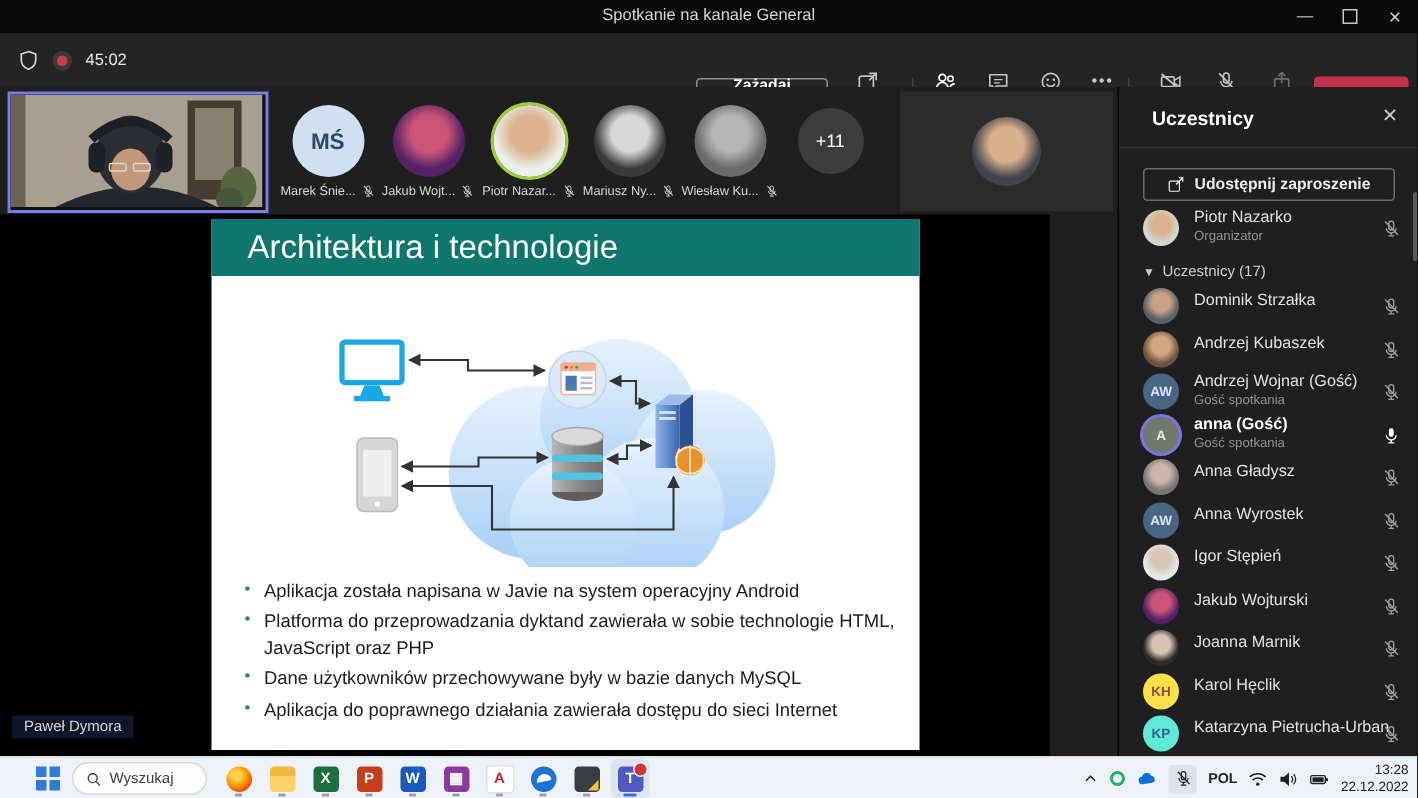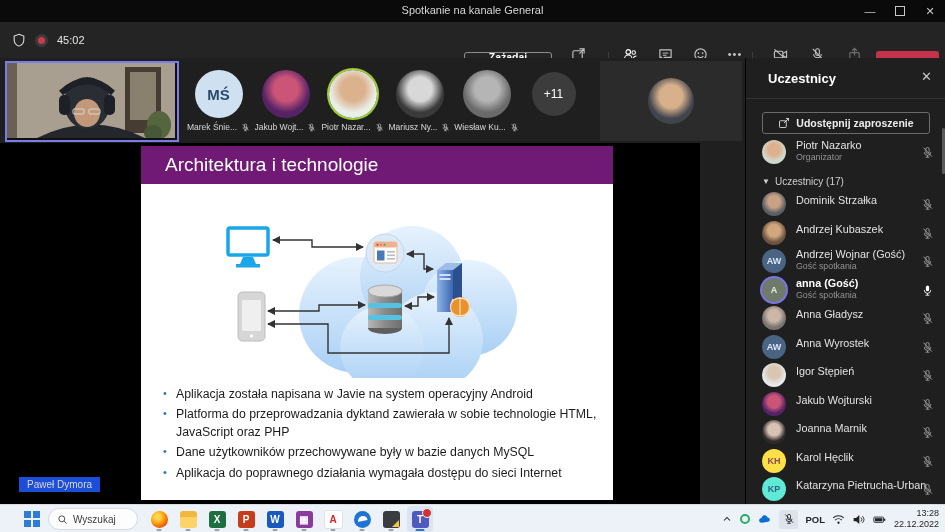--- a/index.html
+++ b/index.html
@@ -46,25 +46,25 @@
   .t-lab{position:absolute;left:0;right:0;top:64px;display:flex;align-items:center;justify-content:center;gap:4px;color:#d8d8d8;font-size:8.5px;white-space:nowrap;}
   .t-of{position:absolute;left:50%;top:14px;transform:translateX(-50%);width:44px;height:44px;border-radius:50%;background:#3c3c3c;
         color:#fff;font-size:12px;display:flex;align-items:center;justify-content:center;}
   .spot{position:absolute;left:600px;top:3px;width:142px;height:80px;background:#2b2b2b;display:flex;align-items:center;justify-content:center;}
   .spot .t-av{position:static;transform:none;width:46px;height:46px;}
 
   
   .stage{position:absolute;left:0;top:143px;width:745px;height:361px;background:#1f1f1f;}
   .screen{position:absolute;left:0;top:0;width:700px;height:361px;background:#000;}
   .slide{position:absolute;left:141px;top:3px;width:472px;height:354px;background:#fff;}
-  .slide-title{height:38px;background:#701a75;color:#fff;font-size:19px;display:flex;align-items:center;padding-left:24px;}
+  .slide-title{height:38px;background:#0f766e;color:#fff;font-size:22px;display:flex;align-items:center;padding-left:24px;}
   .bullets{position:absolute;left:22px;top:240px;right:12px;margin:0;padding:0;list-style:none;}
   .bullets li{position:relative;padding-left:13px;font-size:12.3px;line-height:1.42;color:#1c1c1c;margin-bottom:3px;}
   .bullets li::before{content:"•";position:absolute;left:0;top:0;color:#2e74b5;font-size:11px;}
-  .presenter{position:absolute;left:8px;bottom:12px;background:#1d4ed8;color:#d8d8d8;font-size:10px;padding:2px 8px;margin-left:11px;}
+  .presenter{position:absolute;left:8px;bottom:12px;background:#0f172a;color:#d8d8d8;font-size:10px;padding:2px 8px;}
 
   
   .panel{position:absolute;left:745px;top:58px;width:200px;height:446px;background:#1f1f1f;border-left:1px solid #000;}
   .p-head{position:absolute;left:0;top:0;right:0;height:40px;border-bottom:1px solid #333;}
   .p-head .t{position:absolute;left:22px;top:13px;font-size:13px;font-weight:bold;color:#fff;}
   .p-close{position:absolute;right:14px;top:11px;color:#c8c8c8;font-size:13px;cursor:pointer;}
   .invite{position:absolute;left:16px;right:16px;top:54px;height:22px;border:1px solid #6b6b6b;border-radius:3px;background:transparent;
           color:#ededed;font-size:10.5px;font-weight:bold;display:flex;align-items:center;justify-content:center;gap:6px;cursor:pointer;font-family:inherit;}
   .p-row{position:relative;height:28.5px;cursor:pointer;}
   .p-row .av{position:absolute;left:16px;top:2px;width:24px;height:24px;border-radius:50%;
@@ -420,21 +420,21 @@
             <polyline points="210,44 227,44 227,59 236,59" marker-start="url(#ah)" marker-end="url(#ah)"></polyline>
             <polyline points="208,96 221,96 221,87 237,87" marker-start="url(#ah)" marker-end="url(#ah)"></polyline>
             <polyline points="71,101 122,101 122,95 168,95" marker-start="url(#ah)" marker-end="url(#ah)"></polyline>
             <polyline points="71,114 131,114 131,143 252,143 252,108" marker-start="url(#ah)" marker-end="url(#ah)"></polyline>
           </g>
         </svg>
         <ul class="bullets" id="bullets-mount">
             <li>Aplikacja została napisana w Javie na system operacyjny Android</li>
             <li>Platforma do przeprowadzania dyktand zawierała w sobie technologie HTML, JavaScript oraz PHP</li>
             <li>Dane użytkowników przechowywane były w bazie danych MySQL</li>
-            <li>Aplikacja do poprawnego działania wymagała dostępu do sieci Internet</li>
+            <li>Aplikacja do poprawnego działania zawierała dostępu do sieci Internet</li>
           </ul>
       </div>
       <div class="presenter">Paweł Dymora</div>
     </div>
   </div>
 
   <div class="panel">
     <div class="p-head">
       <span class="t">Uczestnicy</span>
       <span class="p-close">✕</span>

